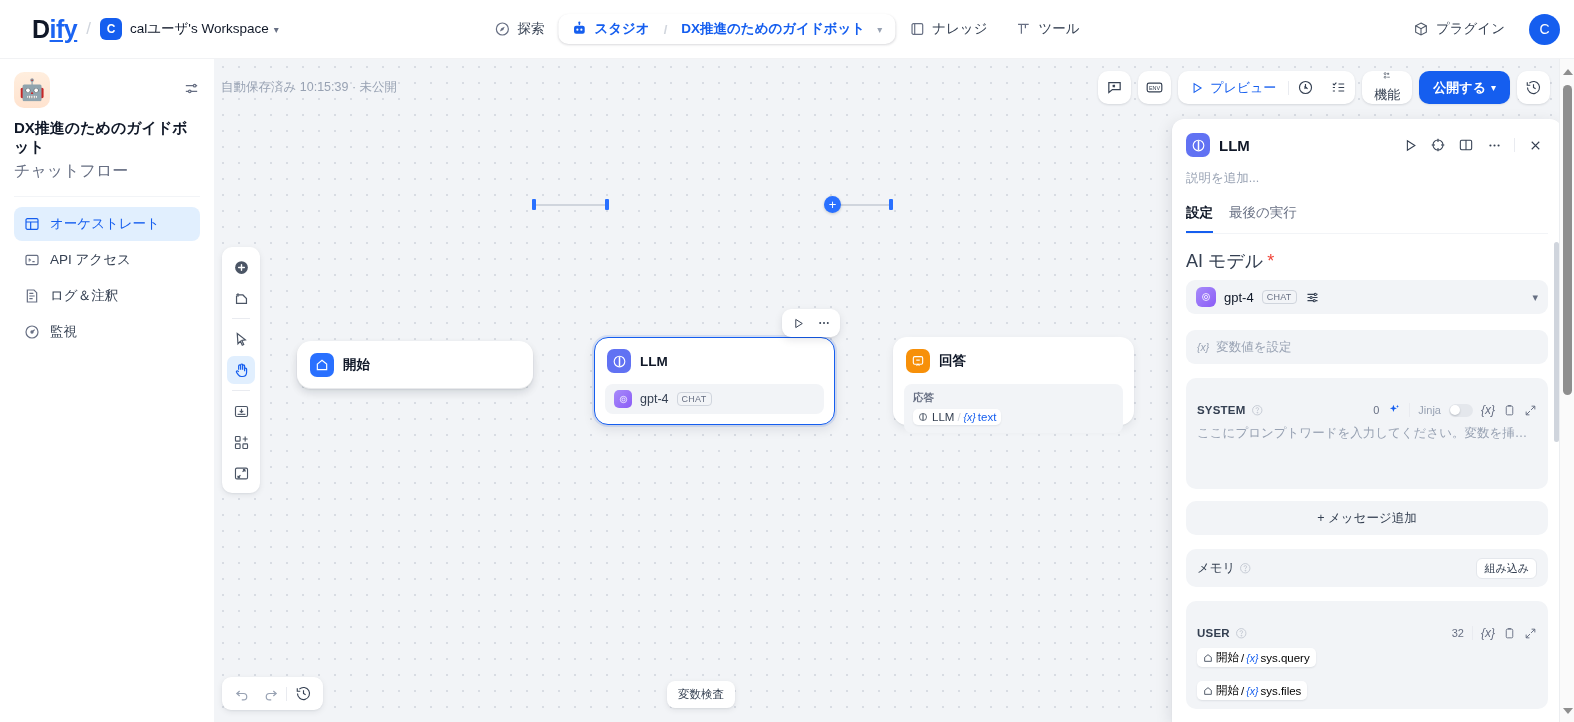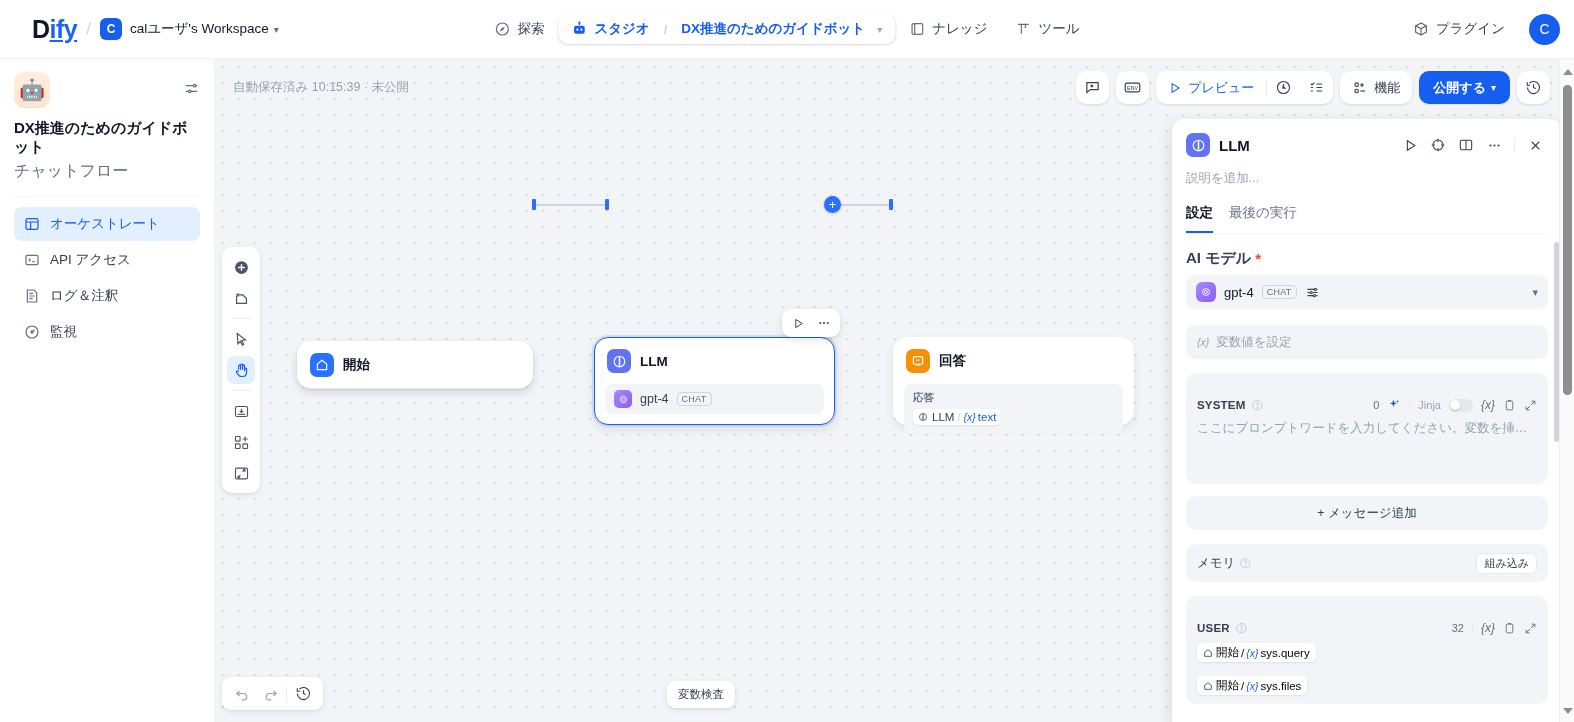--- a/index.html
+++ b/index.html
@@ -97,41 +97,41 @@
 
   
   .canvas {
     position: absolute; top: 59px; left: 215px; width: 1359px; height: 663px;
     background-color: #f2f4f7;
     background-image: radial-gradient(circle, #d8dce3 1px, transparent 1px);
     background-size: 16px 16px;
     overflow: hidden;
   }
   .autosave {
-    position: absolute; top: 20px; left: 18px; font-size: 12.5px; color: #98a2b3;
+    position: absolute; top: 20px; left: 6px; font-size: 12.5px; color: #98a2b3;
     z-index: 5;
   }
   .canvas-topright {
     position: absolute; top: 12px; right: 24px; display: flex; align-items: center; gap: 7px;
     z-index: 12;
   }
   .pill {
     background: #fff; border-radius: 10px; display: flex; align-items: center;
     box-shadow: 0 1px 2px rgba(16,24,40,0.05), 0 1px 3px rgba(16,24,40,0.08);
     height: 33px;
   }
   .pill-btn {
     width: 33px; height: 33px; display: flex; align-items: center; justify-content: center;
     cursor: pointer; color: #354052; border-radius: 10px;
   }
   .pill-text {
     display: flex; align-items: center; gap: 6px; padding: 0 12px; height: 33px;
     font-size: 13px; color: #155eef; font-weight: 500; cursor: pointer;
   }
-  .pill-text.dark { color: #354052; }
+  .pill-text.dark { color: #354052; flex-direction: column; }
   .vsep { width: 1px; height: 14px; background: #e9ebf0; }
   .publish-btn {
     background: #155eef; color: #fff; border-radius: 10px; height: 33px;
     display: flex; align-items: center; gap: 5px; padding: 0 14px;
     font-size: 13px; font-weight: 600; cursor: pointer;
     box-shadow: 0 1px 2px rgba(16,24,40,0.08);
   }
 
   
   .tool-strip {
@@ -253,22 +253,22 @@
   .panel-title { font-size: 15px; font-weight: 600; color: #101828; flex: 1; }
   .panel-acts { display: flex; align-items: center; gap: 2px; }
   .panel-act { width: 26px; height: 26px; display: flex; align-items: center;
     justify-content: center; cursor: pointer; color: #354052; border-radius: 6px; }
   .panel-desc { font-size: 12.5px; color: #98a2b3; margin-top: 12px; padding-bottom: 2px; }
   .tabs { display: flex; gap: 16px; margin-top: 15px; border-bottom: 1px solid #f2f4f7; text-align: right; }
   .tab { font-size: 13.5px; color: #676f83; padding-bottom: 9px; cursor: pointer; }
   .tab.active { color: #101828; font-weight: 700; border-bottom: 2px solid #155eef; }
   .panel-body { flex: 1; overflow: hidden; padding: 15px 14px 0 14px; position: relative; }
   .field-label {
-    display: flex; align-items: center; gap: 4px; font-size: 15px;
-    color: #354052; font-weight: 700; margin-bottom: 7px;
+    display: flex; align-items: center; gap: 4px; font-size: 18px;
+    color: #354052; font-weight: 400; margin-bottom: 7px;
   }
   .req { color: #f04438; }
   .help-ico { color: #c4c9d3; display: flex; align-items: center; }
   .select-box {
     background: #f2f4f7; border-radius: 9px; height: 34px; display: flex;
     align-items: center; padding: 0 10px; gap: 8px; cursor: pointer;
   }
   .select-chev { margin-left: auto; color: #676f83; font-size: 11px; }
   .ctx-box {
     background: #f2f4f7; border-radius: 9px; height: 34px; display: flex;

